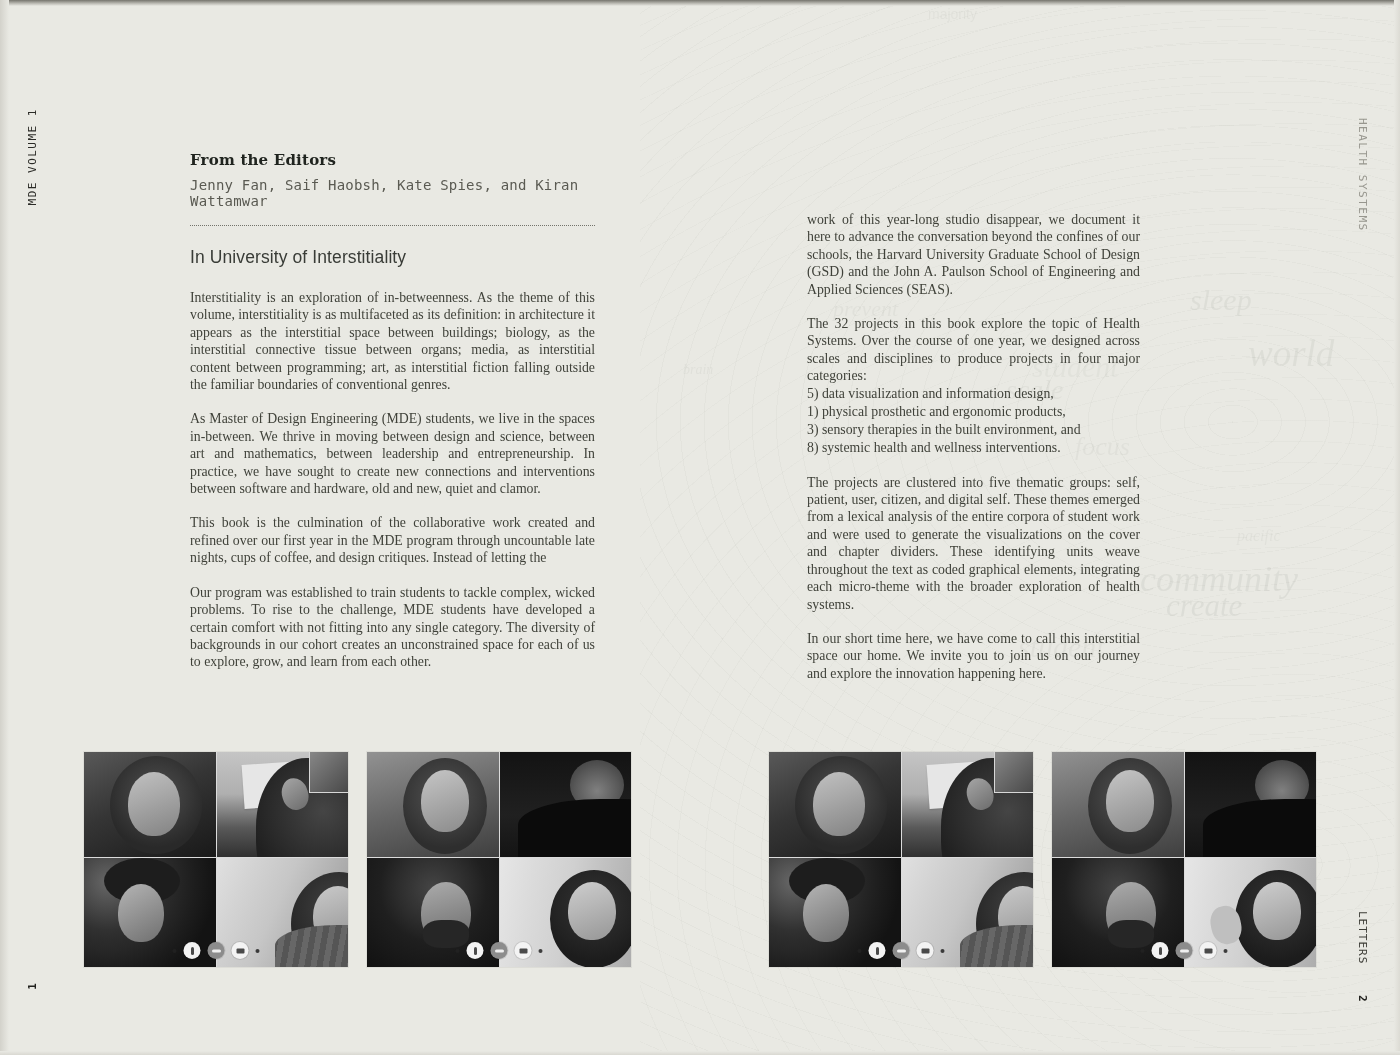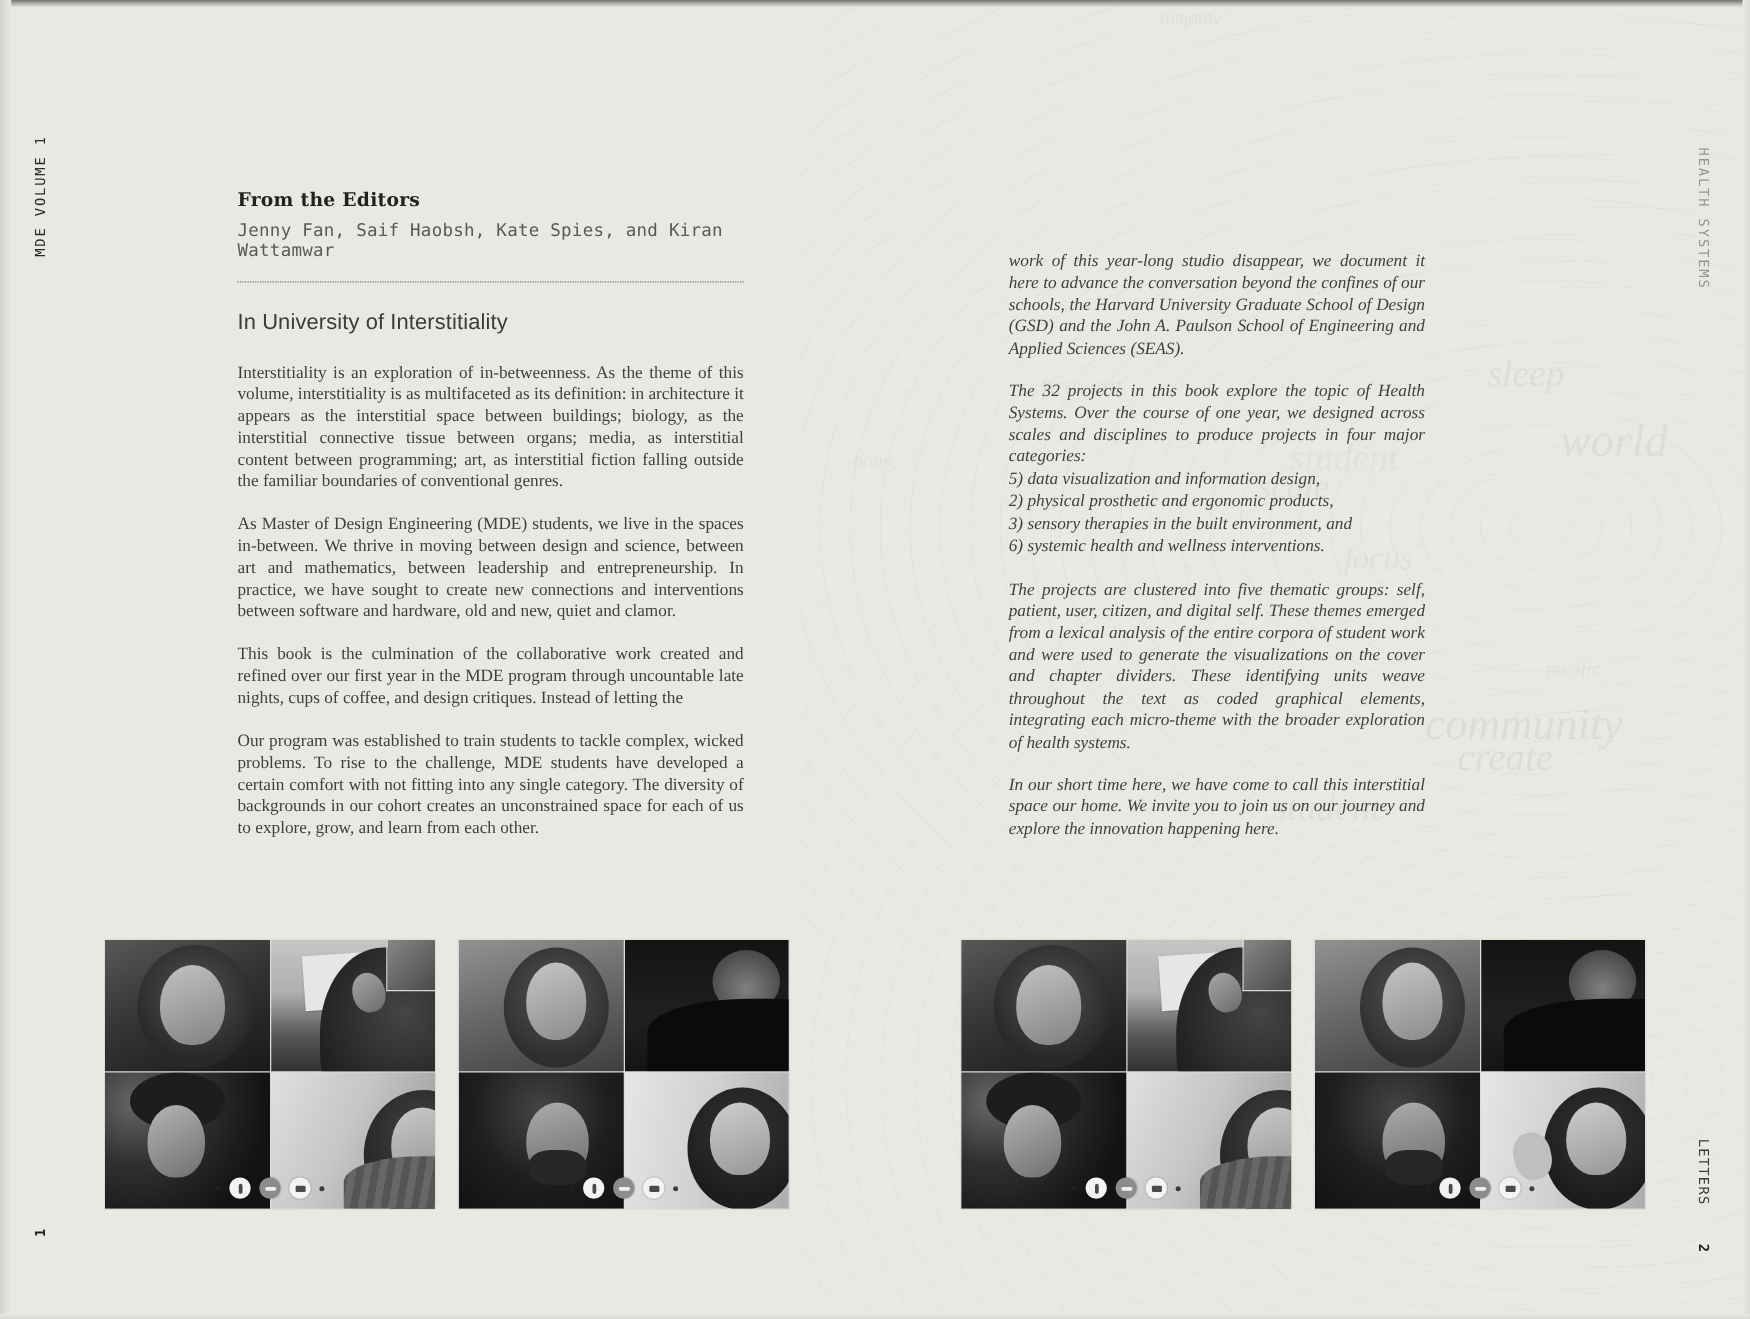--- a/index.html
+++ b/index.html
@@ -33,21 +33,21 @@
   .vol{left:26px;top:108px;writing-mode:vertical-rl;transform:rotate(180deg);
     font-size:11px;letter-spacing:1.5px;color:#2b2b27;}
   .pn-left{left:26px;top:983px;writing-mode:vertical-rl;transform:rotate(180deg);
     font-size:11px;font-weight:bold;color:#22221e;}
   .hs{left:1356px;top:118px;writing-mode:vertical-rl;font-size:11px;letter-spacing:1.5px;color:#97968e;}
   .letters{left:1356px;top:911px;writing-mode:vertical-rl;font-size:11px;letter-spacing:1px;color:#3c3c36;}
   .pn-right{left:1356px;top:995px;writing-mode:vertical-rl;font-size:11px;font-weight:bold;color:#22221e;}
 
   
   .col-left{position:absolute;left:190px;top:151px;width:405px;}
-  .col-right{position:absolute;left:807px;top:200px;width:333px;font-style:italic;}
+  .col-right{position:absolute;left:807px;top:211px;width:333px;}
   .col-left h2{margin:0;font-family:"DejaVu Serif",serif;font-weight:bold;
     font-size:15px;color:#20241f;letter-spacing:.2px;}
   .byline{margin-top:8px;font-family:"DejaVu Sans Mono",monospace;
     font-size:14px;color:#5a5a52;letter-spacing:.2px;}
   hr.dotted{margin:16px 0 0;border:none;border-top:1px dotted #73736b;}
   .col-left h1{margin:21px 0 0;font-family:"Liberation Sans",sans-serif;
     font-weight:400;font-size:17.5px;color:#393c37;letter-spacing:.1px;}
   .bodytext p{margin:0 0 17px;font-size:13.8px;line-height:17.4px;
     color:#3f4139;text-align:justify;}
   .bodytext p:last-child{margin-bottom:0;}
@@ -174,23 +174,23 @@
       </div>
   </div>
 
   <div class="col-right">
     <div class="bodytext">
         <p>work of this year-long studio disappear, we document it here to advance the conversation beyond the confines of our schools, the Harvard University Graduate School of Design (GSD) and the John A. Paulson School of Engineering and Applied Sciences (SEAS).</p>
         <p>The 32 projects in this book explore the topic of Health Systems. Over the course of one year, we designed across scales and disciplines to produce projects in four major categories:</p>
       </div>
     <div class="numlist">
         <p>5) data visualization and information design,</p>
-        <p>2) physical prosthetic and ergonomic products,</p>
+        <p>1) physical prosthetic and ergonomic products,</p>
         <p>3) sensory therapies in the built environment, and</p>
-        <p>6) systemic health and wellness interventions.</p>
+        <p>8) systemic health and wellness interventions.</p>
       </div>
     <div class="bodytext">
         <p>The projects are clustered into five thematic groups: self, patient, user, citizen, and digital self. These themes emerged from a lexical analysis of the entire corpora of student work and were used to generate the visualizations on the cover and chapter dividers. These identifying units weave throughout the text as coded graphical elements, integrating each micro-theme with the broader exploration of health systems.</p>
         <p>In our short time here, we have come to call this interstitial space our home. We invite you to join us on our journey and explore the innovation happening here.</p>
       </div>
   </div>
 
   <figure class="photo v1" style="left:84px" aria-label="Grayscale video-call screenshot: four editors in a 2x2 grid with call controls">
     <div class="q tl">
         <span class="hair"></span>

